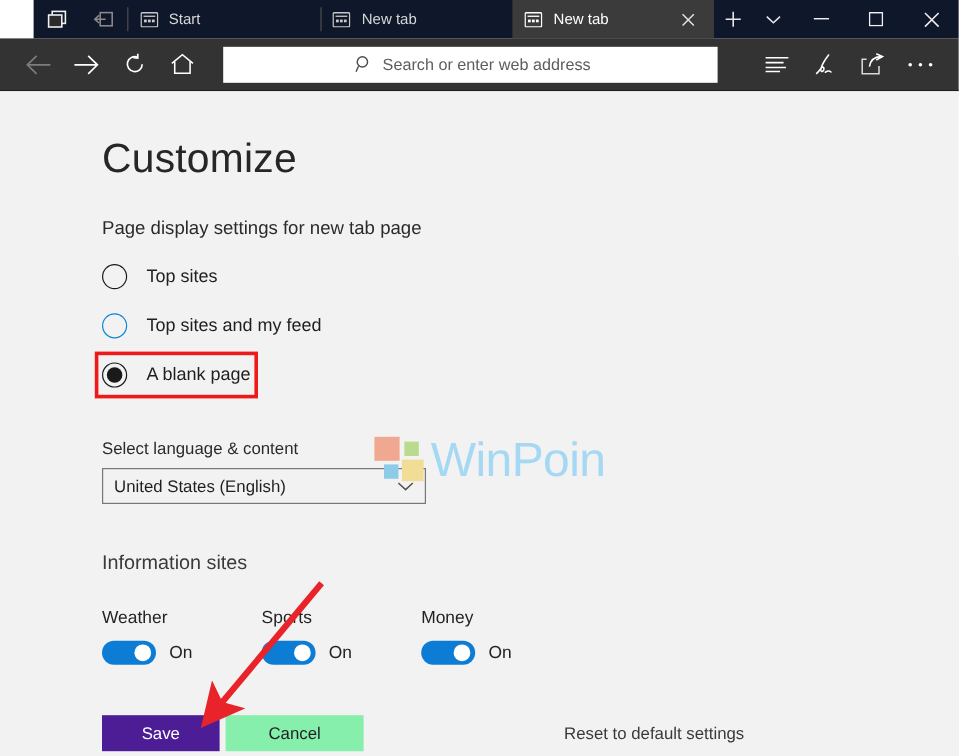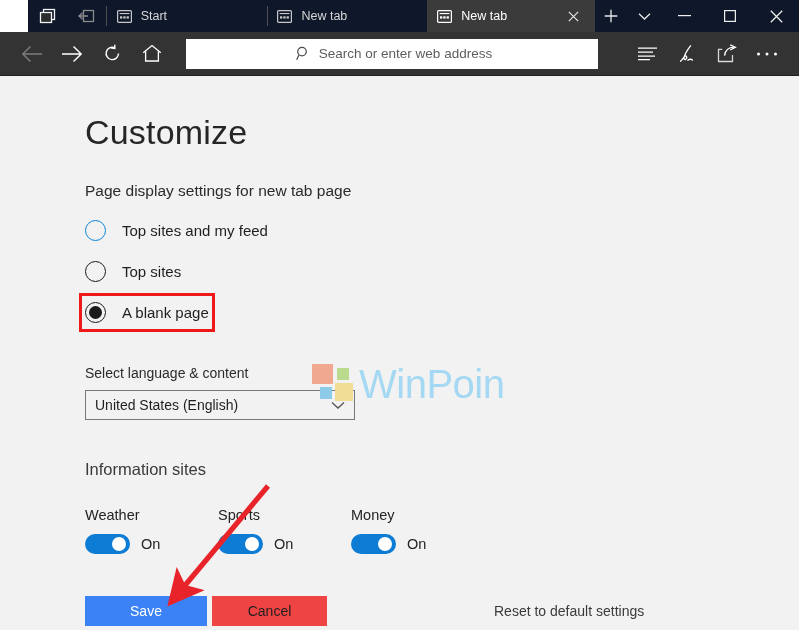--- a/index.html
+++ b/index.html
@@ -213,27 +213,27 @@
     display: flex;
     align-items: center;
     margin-top: 42px;
   }
   .btn {
     height: 30px;
     display: flex; align-items: center; justify-content: center;
     font-size: 14px;
   }
   .btn.primary {
-    width: 122px;
-    background: #3b82f6;
+    width: 98px;
+    background: #4c1d95;
     color: #ffffff;
   }
   .btn.secondary {
     width: 115px;
-    background: #ef4444;
+    background: #86efac;
     color: #1f1f1f;
     margin-left: 5px;
   }
   .reset-link {
     margin-left: 167px;
     font-size: 14px;
     color: #3a3a3a;
   }
 
   
@@ -427,27 +427,27 @@
   </div>
 </div>
 
 <div class="page">
 
   <div class="h1">Customize</div>
 
   <div class="section-label">Page display settings for new tab page</div>
 
   <div class="radio-row">
+    <span class="radio"></span>
+    <span class="radio-label">Top sites</span>
+  </div>
+
+  <div class="radio-row">
     <span class="radio focus"></span>
     <span class="radio-label">Top sites and my feed</span>
-  </div>
-
-  <div class="radio-row">
-    <span class="radio"></span>
-    <span class="radio-label">Top sites</span>
   </div>
 
   <div class="radio-row">
     <span class="radio">
       <span class="dot"></span>
     </span>
     <span class="radio-label">A blank page</span>
     <span class="redbox"></span>
   </div>
 

